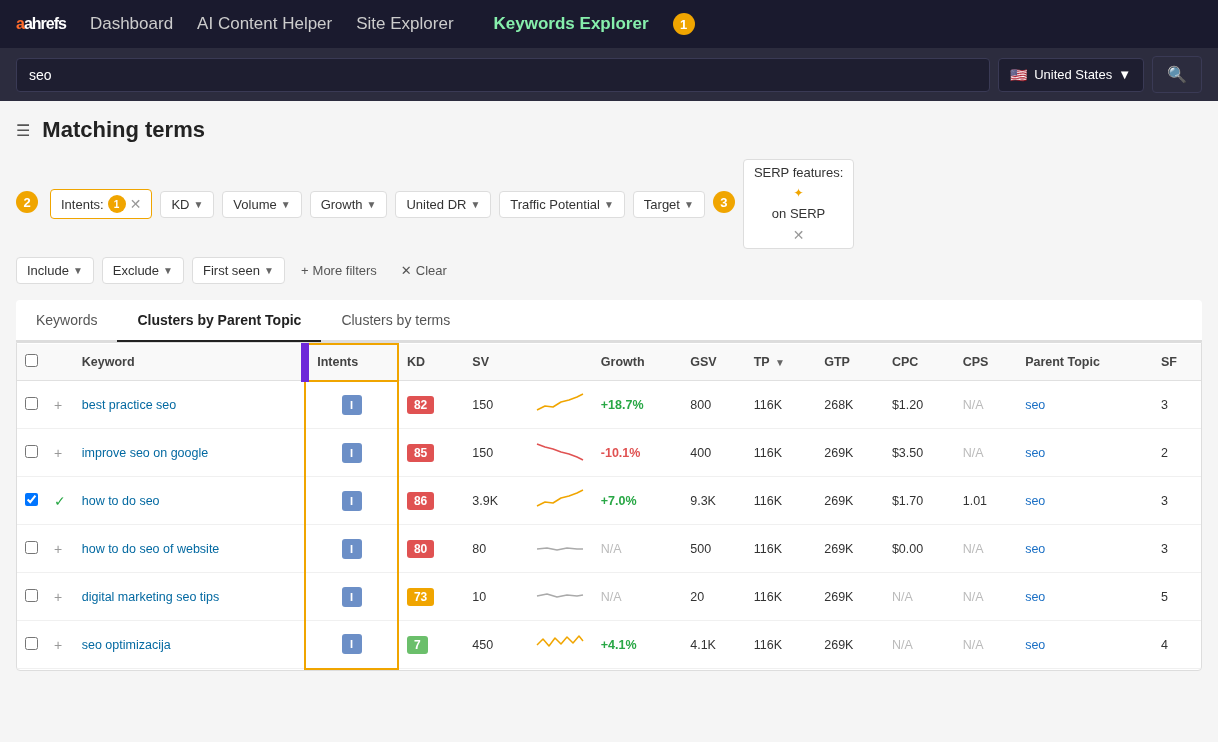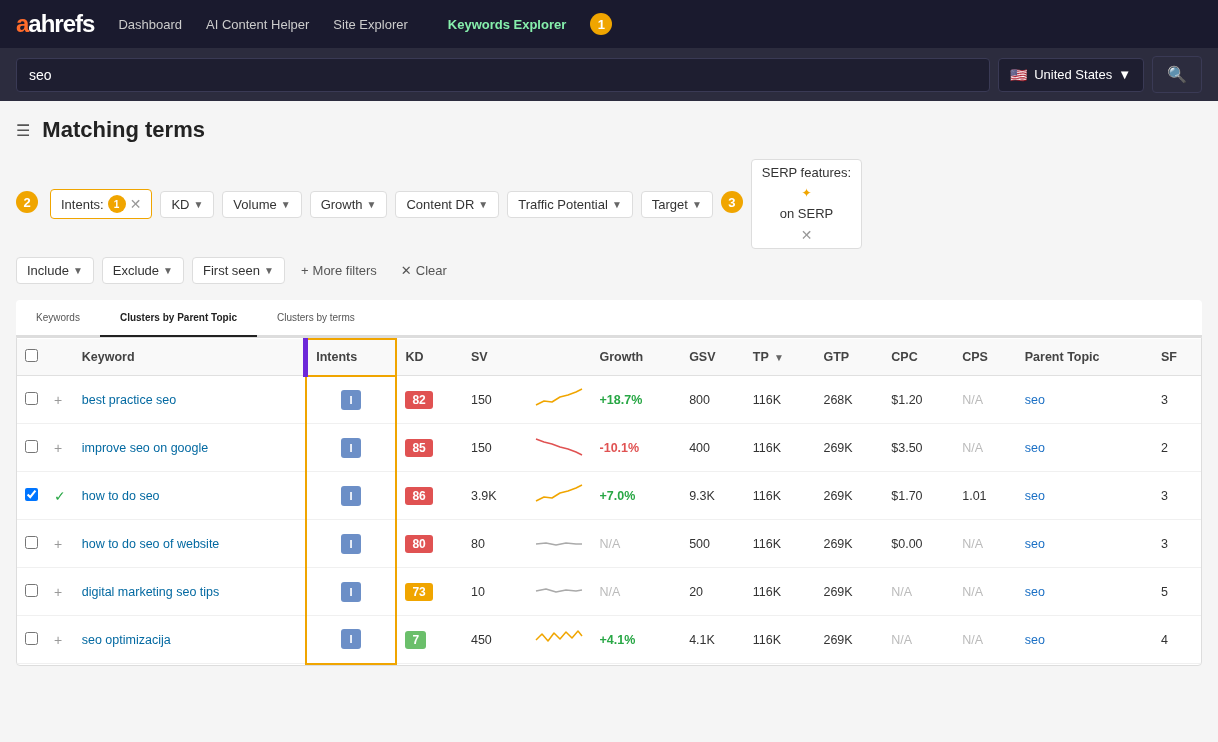--- a/index.html
+++ b/index.html
@@ -9,29 +9,29 @@
     .top-nav {
       background: #1a1a2e;
       display: flex;
       align-items: center;
       padding: 0 16px;
       height: 48px;
       gap: 24px;
     }
     .nav-logo {
       color: #ff6b2b;
-      font-size: 24px;
+      font-size: 16px;
       font-weight: bold;
       letter-spacing: -1px;
     }
     .nav-logo span { color: #fff; }
     .nav-link {
       color: #ccc;
       text-decoration: none;
-      font-size: 13px;
+      font-size: 17px;
     }
     .nav-link.active { color: #86efac; font-weight: 600; padding-left: 16px; }
 
     
     .search-bar {
       background: #2c2c3e;
       display: flex;
       align-items: center;
       padding: 8px 16px;
       gap: 8px;
@@ -177,21 +177,21 @@
     
     .tabs {
       display: flex;
       border-bottom: 2px solid #ddd;
       background: #fff;
       border-radius: 4px 4px 0 0;
     }
     .tab {
       padding: 12px 20px;
       cursor: pointer;
-      font-size: 10px;
+      font-size: 14px;
       color: #555;
       border-bottom: 2px solid transparent;
       margin-bottom: -2px;
       text-align: right;
     }
     .tab.active {
       color: #222;
       font-weight: 600;
       border-bottom: 2px solid #222;
     }
@@ -226,21 +226,21 @@
       white-space: nowrap;
       vertical-align: middle;
     }
 
     
     .intents-col {
       border-left: 2px solid #f0a500;
       border-right: 2px solid #f0a500;
     }
     thead .intents-th {
-      border-left: 5px solid #6d28d9;
+      border-left: 8px solid #6d28d9;
       border-right: 2px solid #f0a500;
       margin-top: 24px;
     }
 
     .keyword-link { color: #0369a1; text-decoration: none; }
 
     .intent-i {
       background: #6c8fc7;
       color: #fff;
       border-radius: 3px;
@@ -346,21 +346,21 @@
       <span>Volume</span>
       <span class="dropdown-arrow">▼</span>
     </div>
 
     <div class="filter-chip">
       <span>Growth</span>
       <span class="dropdown-arrow">▼</span>
     </div>
 
     <div class="filter-chip">
-      <span>Content DR</span>
+      <span>United DR</span>
       <span class="dropdown-arrow">▼</span>
     </div>
 
     <div class="filter-chip">
       <span>Traffic Potential</span>
       <span class="dropdown-arrow">▼</span>
     </div>
 
     <div class="filter-chip">
       <span>Target</span>

